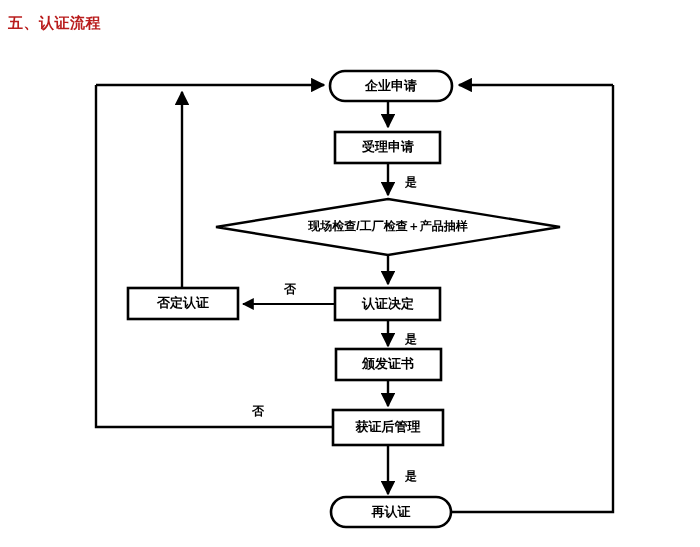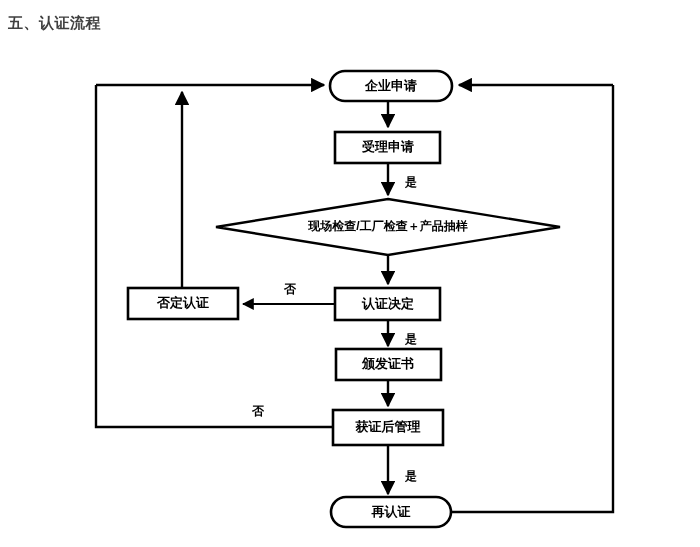--- a/index.html
+++ b/index.html
@@ -13,21 +13,21 @@
     position: relative;
     font-family: "Liberation Sans", "DejaVu Sans", sans-serif;
     overflow: hidden;
   }
   #page-title {
     position: absolute;
     left: 8px;
     top: 14px;
     font-size: 15px;
     font-weight: bold;
-    color: #404040;
+    color: #b91c1c;
     letter-spacing: 0.5px;
     white-space: nowrap;
   }
   #flow-svg {
     position: absolute;
     left: 0;
     top: 0;
     width: 700px;
     height: 547px;
   }

